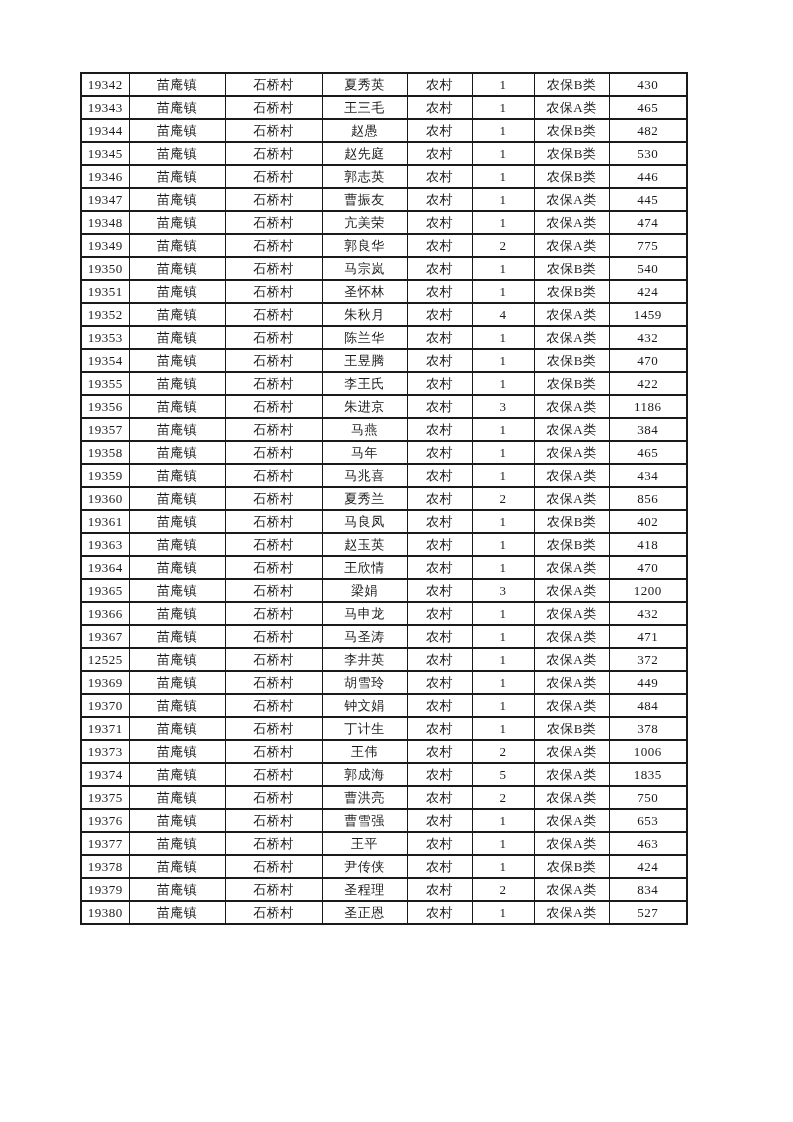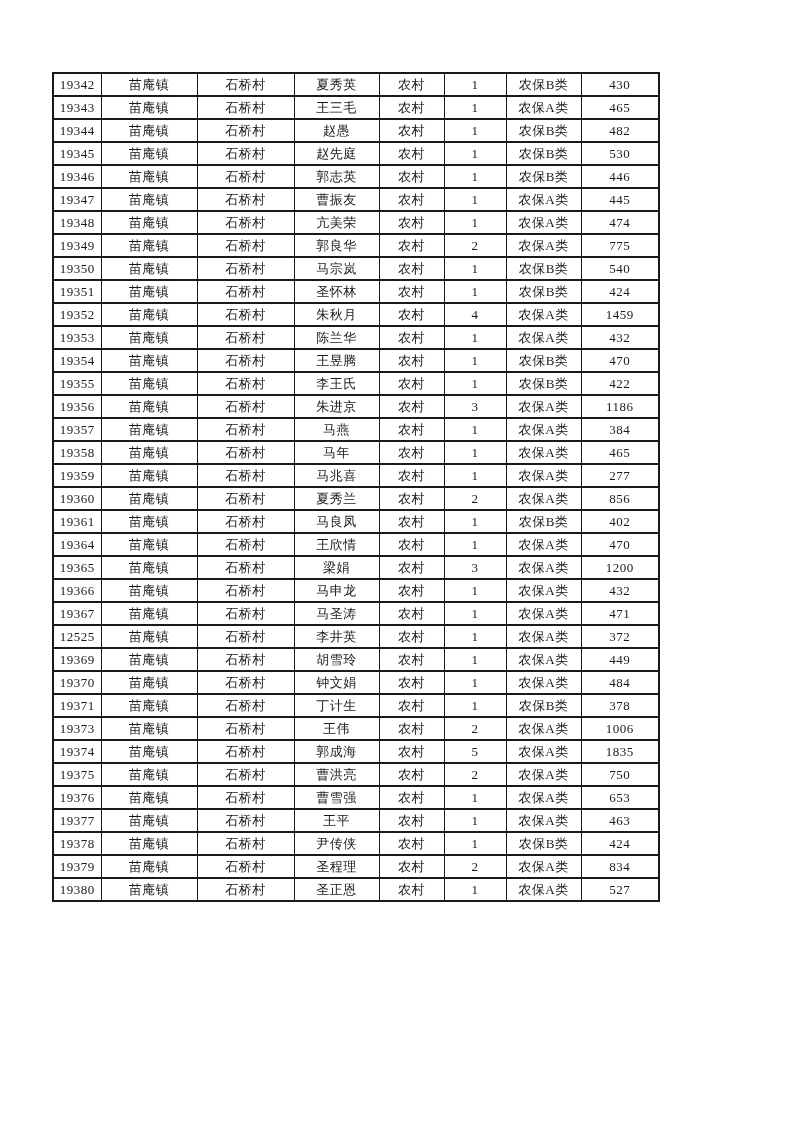--- a/index.html
+++ b/index.html
@@ -11,21 +11,21 @@
     position: relative;
     width: 793px;
     height: 1122px;
     background: #ffffff;
     overflow: hidden;
     font-family: "Liberation Serif", "DejaVu Serif", serif;
     color: #1a1a1a;
   }
   table.data-table {
     position: absolute;
-    left: 52px;
+    left: 80px;
     top: 72px;
     width: 606px;
     border-collapse: collapse;
     table-layout: fixed;
     border: 2px solid #1a1a1a;
   }
   table.data-table td {
     border-left: 1px solid #1a1a1a;
     border-right: 1px solid #1a1a1a;
     border-top: 2px solid #1a1a1a;
@@ -245,21 +245,21 @@
     </tr>
 
     <tr>
       <td>19359</td>
       <td>苗庵镇</td>
       <td>石桥村</td>
       <td>马兆喜</td>
       <td>农村</td>
       <td>1</td>
       <td>农保A类</td>
-      <td>277</td>
+      <td>434</td>
     </tr>
 
     <tr>
       <td>19360</td>
       <td>苗庵镇</td>
       <td>石桥村</td>
       <td>夏秀兰</td>
       <td>农村</td>
       <td>2</td>
       <td>农保A类</td>
@@ -271,20 +271,30 @@
       <td>苗庵镇</td>
       <td>石桥村</td>
       <td>马良凤</td>
       <td>农村</td>
       <td>1</td>
       <td>农保B类</td>
       <td>402</td>
     </tr>
 
 
+    <tr>
+      <td>19363</td>
+      <td>苗庵镇</td>
+      <td>石桥村</td>
+      <td>赵玉英</td>
+      <td>农村</td>
+      <td>1</td>
+      <td>农保B类</td>
+      <td>418</td>
+    </tr>
 
     <tr>
       <td>19364</td>
       <td>苗庵镇</td>
       <td>石桥村</td>
       <td>王欣情</td>
       <td>农村</td>
       <td>1</td>
       <td>农保A类</td>
       <td>470</td>

